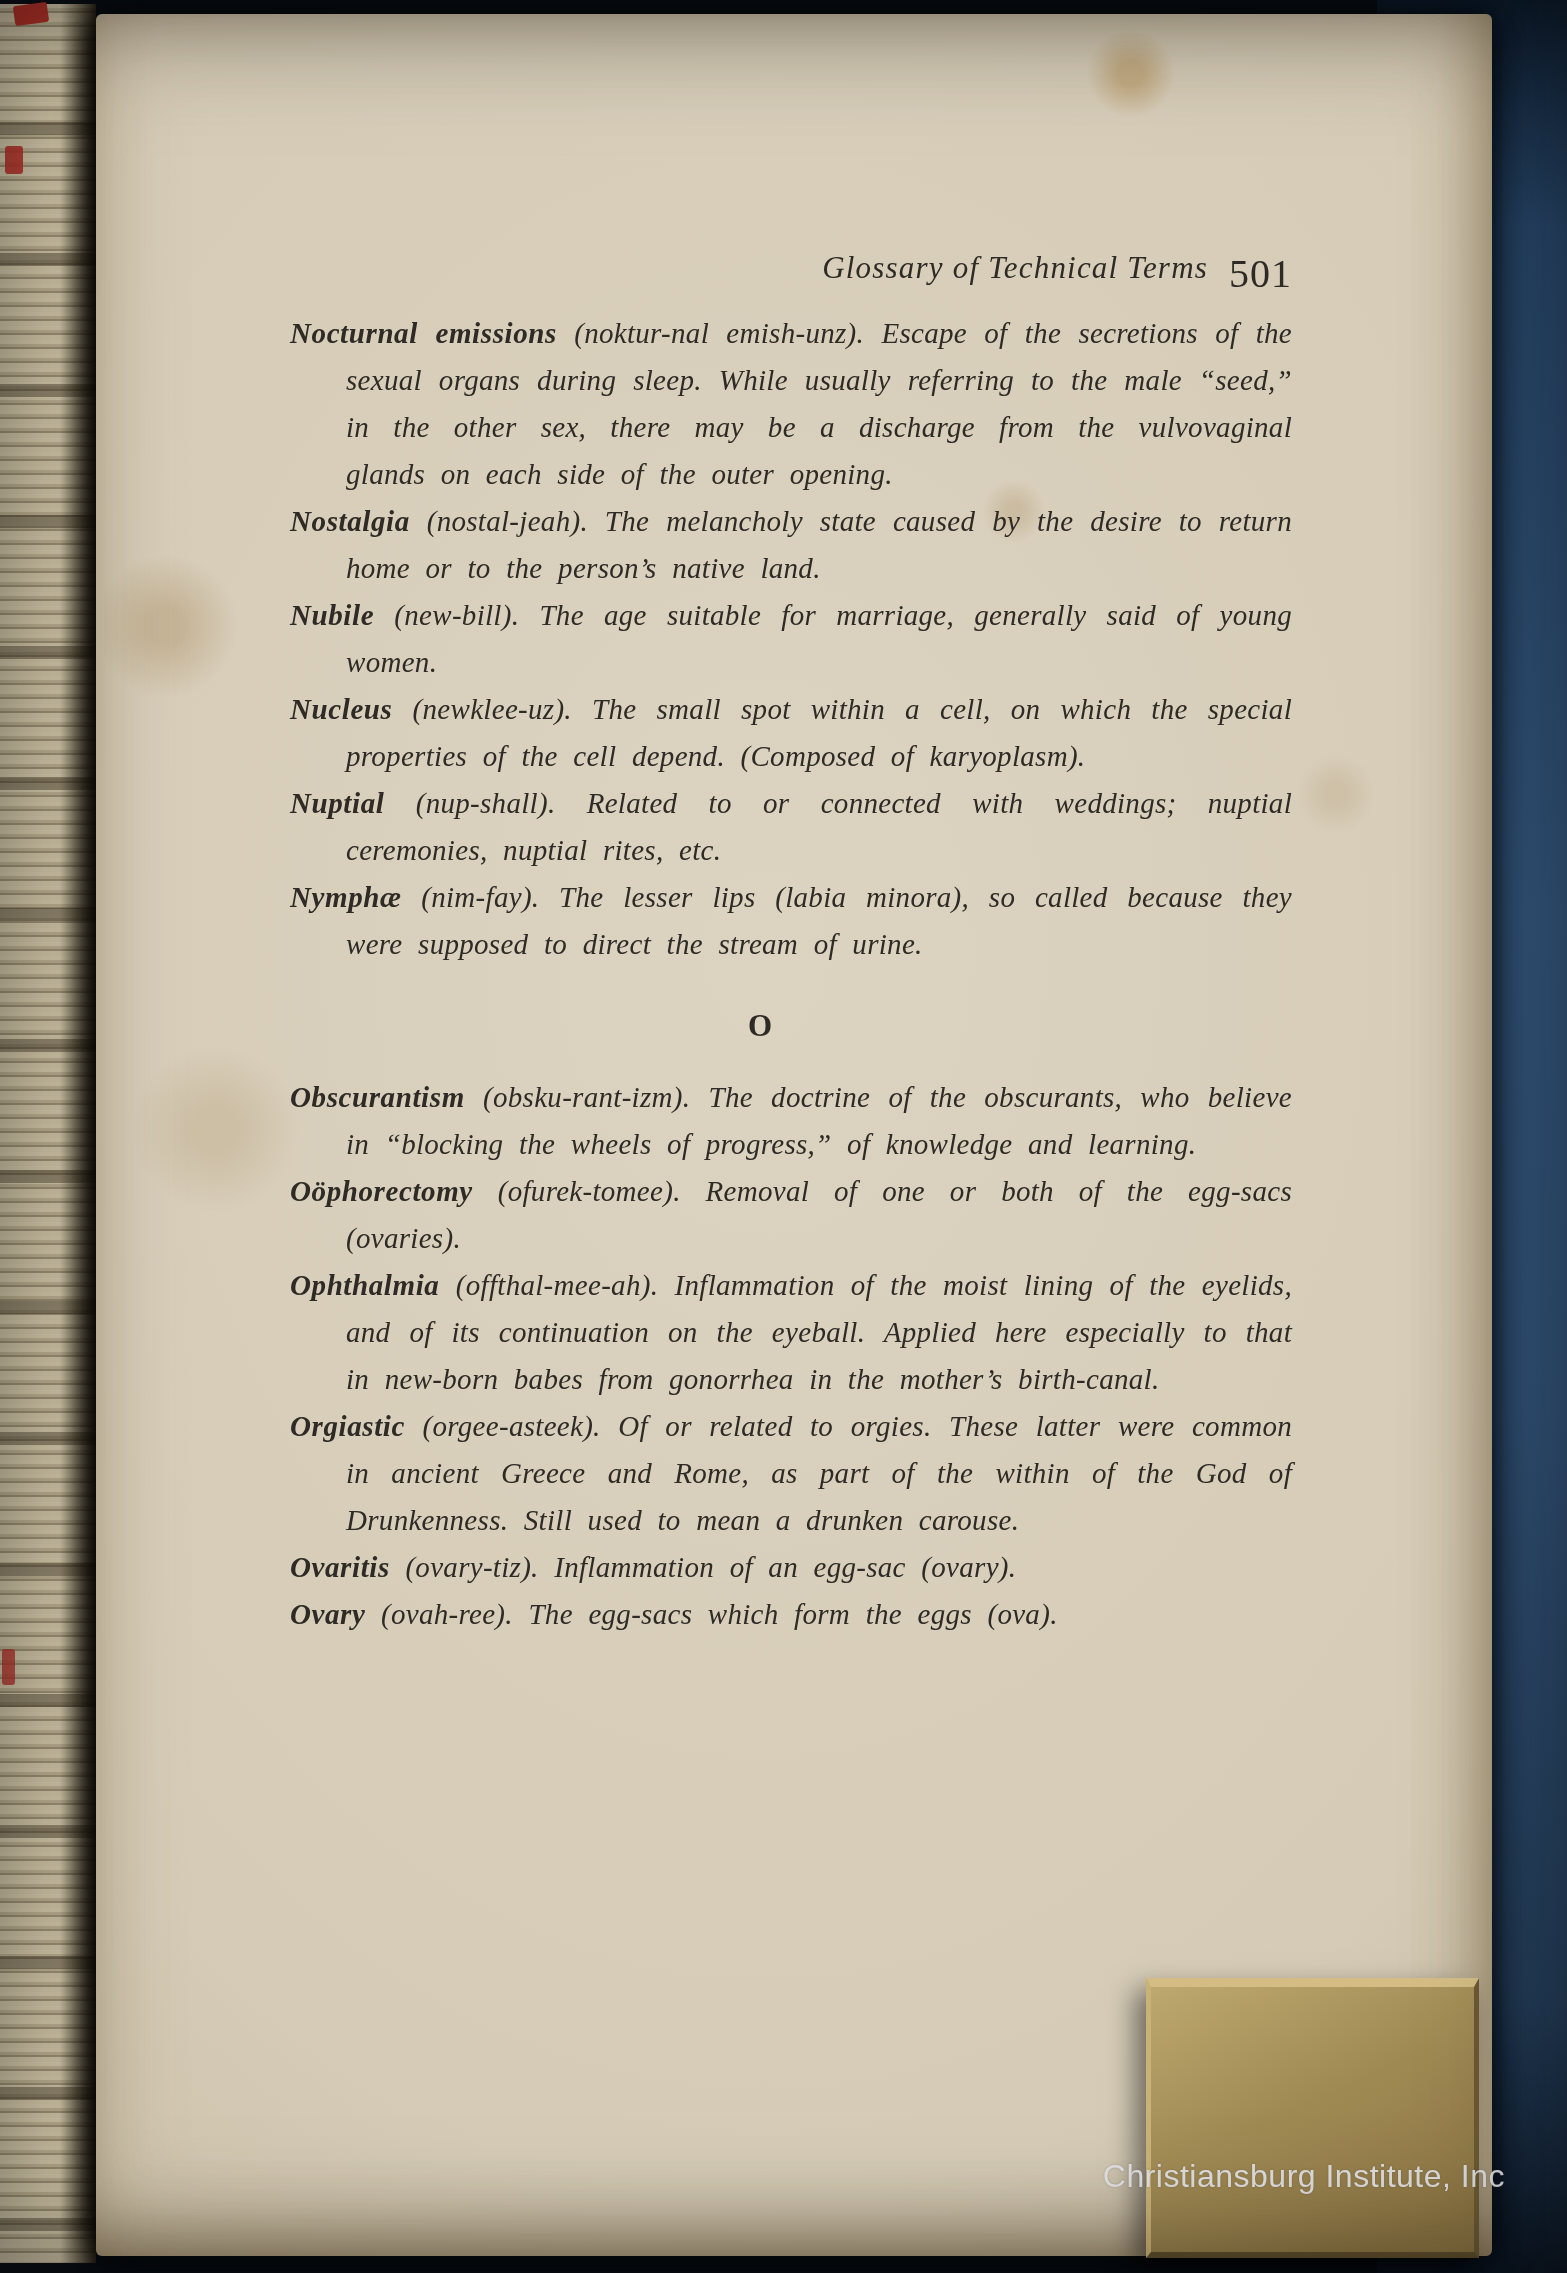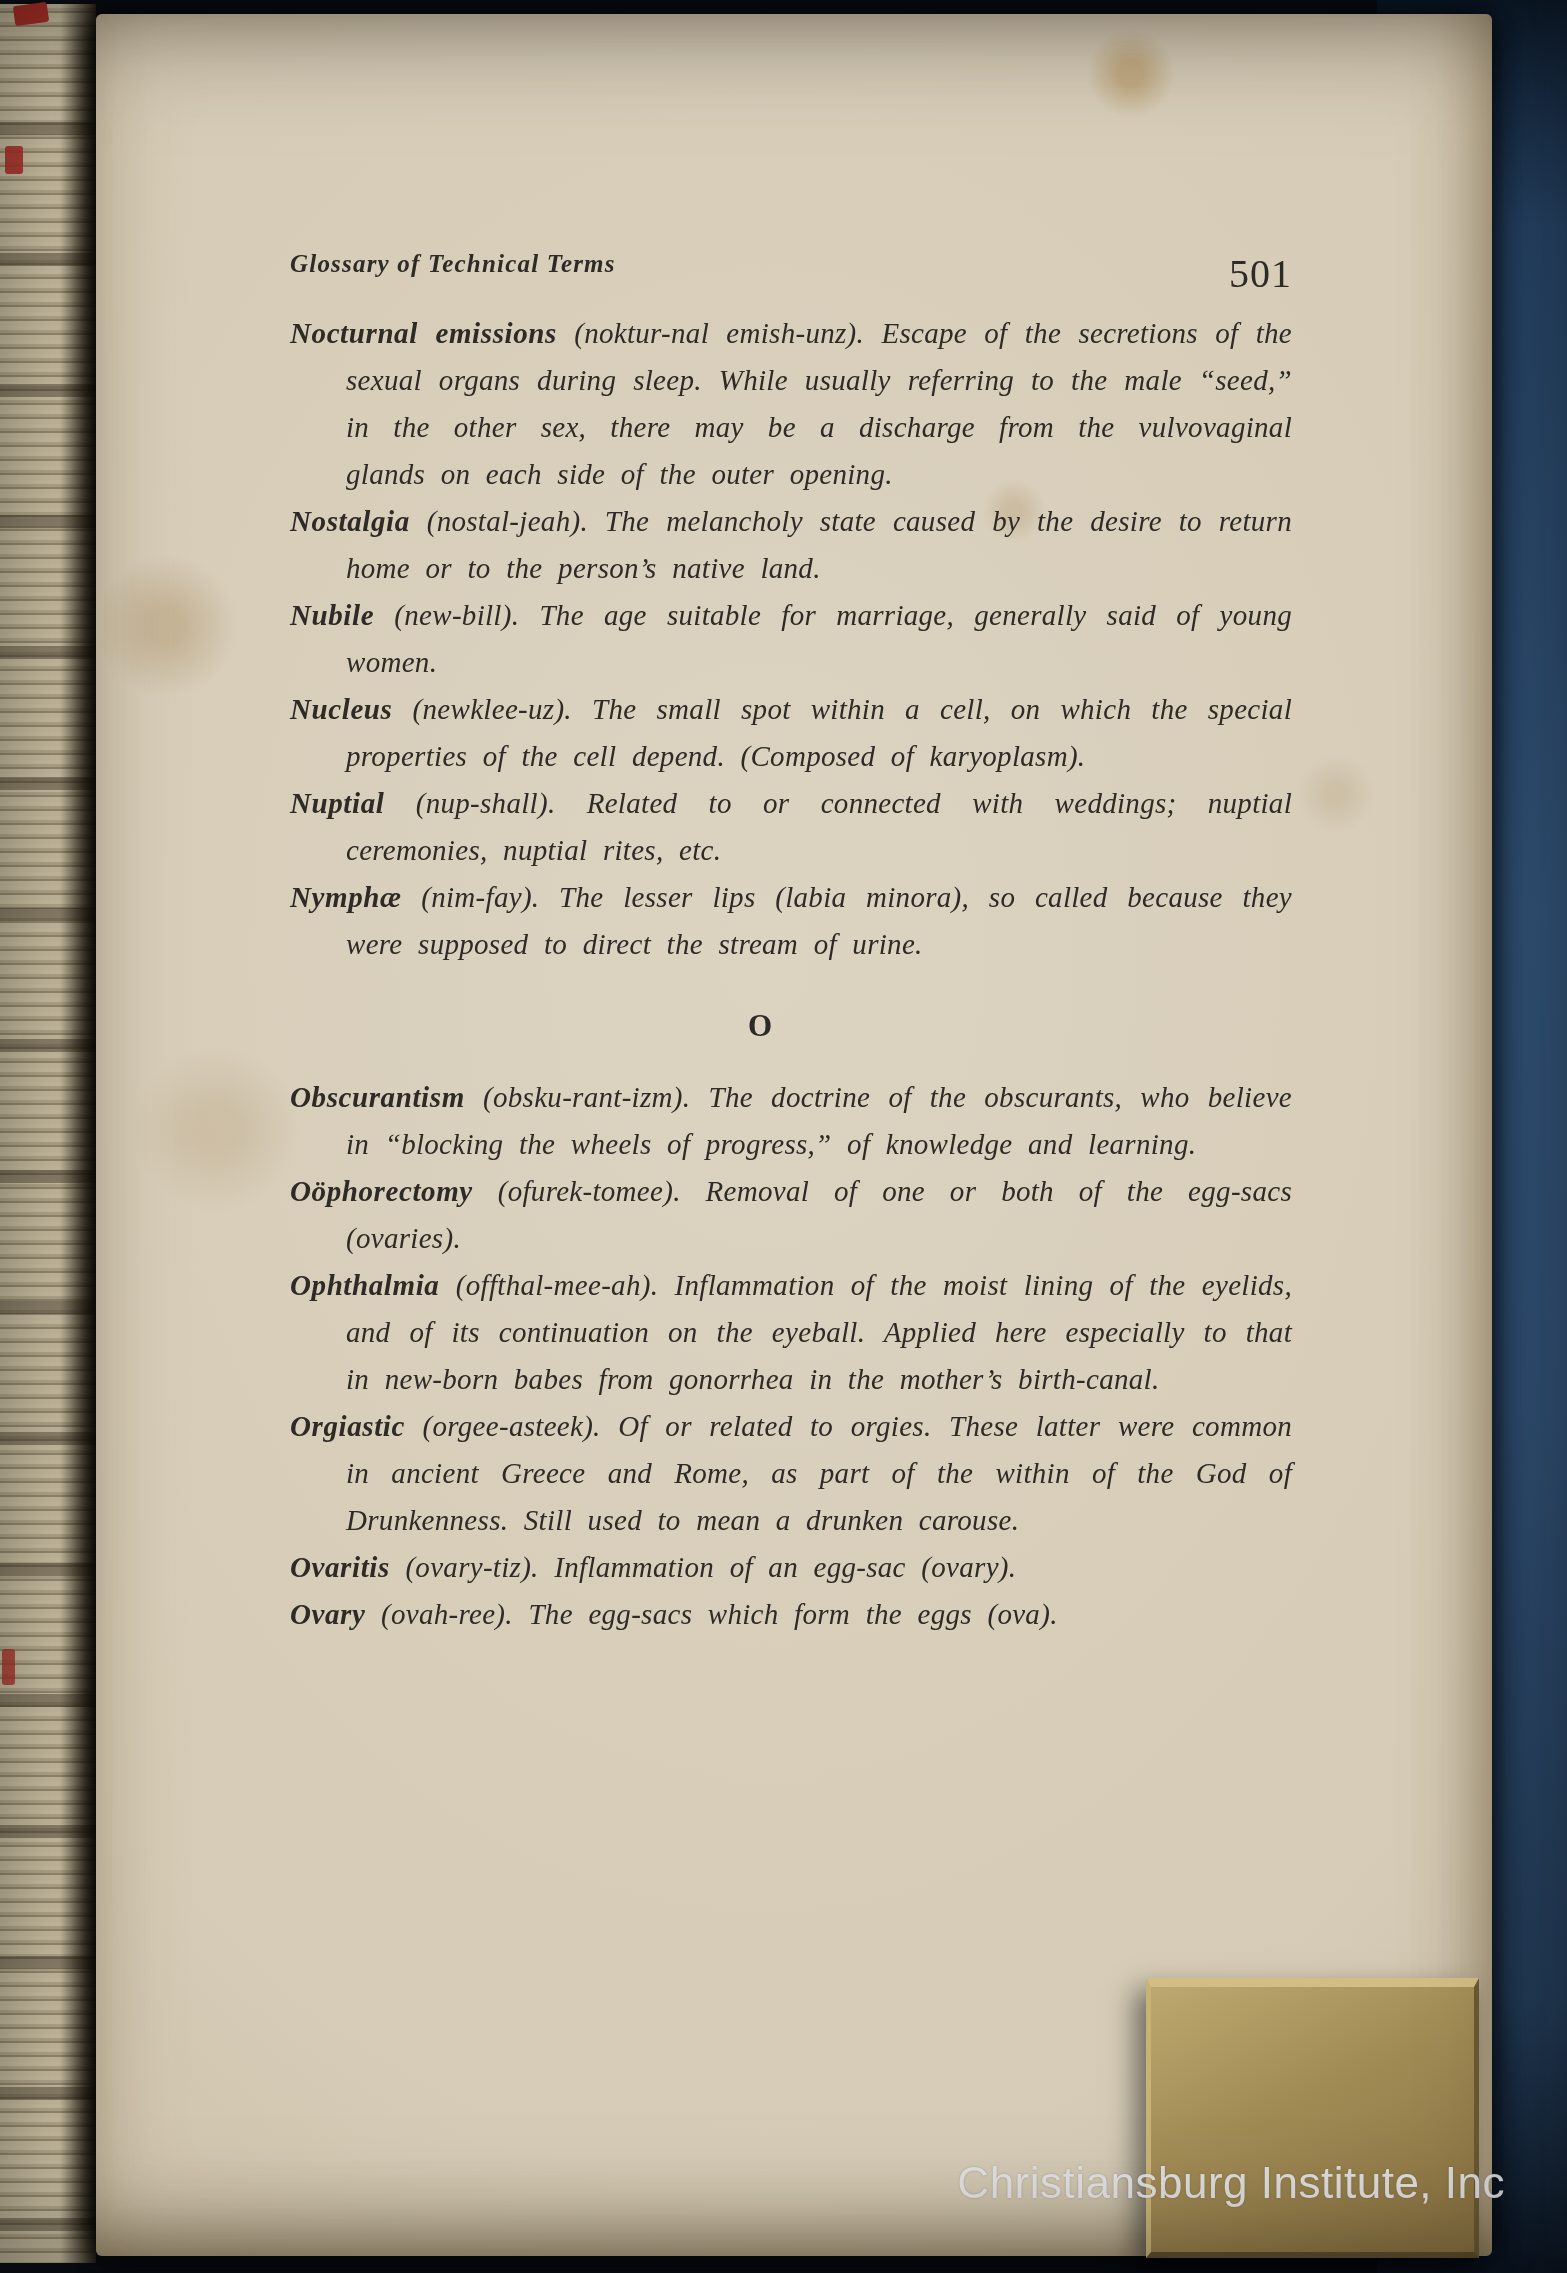--- a/index.html
+++ b/index.html
@@ -56,22 +56,22 @@
       0 10px 24px -6px rgba(5,8,12,.7),
       inset 0 0 95px rgba(120,95,55,.22),
       inset -32px 0 65px -22px rgba(110,85,45,.38),
       inset 0 -46px 75px -32px rgba(110,85,45,.42);
   }
 
   .text-col { position: absolute; left: 194px; top: 236px; width: 1002px; color: var(--ink, #2e2b26); }
 
   .page-header { position: relative; height: 46px; margin-bottom: 14px; }
   .running-title {
-    position: absolute; left: 0; right: 84px; text-align: left;
-    font-style: italic; font-size: 25px; letter-spacing: 1.2px; font-weight: bold;
+    position: absolute; left: 0; right: 84px; text-align: right;
+    font-style: italic; font-size: 31px; letter-spacing: 1.2px;
   }
   .page-number { position: absolute; right: 0; top: 0; font-size: 40px; letter-spacing: 1px; }
 
   .entry {
     font-size: 29px; line-height: 47px; text-align: justify;
     word-spacing: 8px; letter-spacing: .3px;
     padding-left: 56px; text-indent: -56px; font-style: italic;
   }
   .entry b { letter-spacing: .6px; }
 
@@ -88,21 +88,21 @@
     border-left: 5px solid #c9b276;
     border-right: 5px solid #6c5a34;
     border-bottom: 6px solid #5e4e2c;
     box-shadow: -10px 12px 26px rgba(0,0,0,.5);
     z-index: 4;
   }
 
   .watermark {
     position: absolute; right: 62px; top: 2158px;
     font-family: "Liberation Sans", sans-serif;
-    font-size: 44px; letter-spacing: .5px;
+    font-size: 32px; letter-spacing: .5px;
     color: rgba(230,230,232,.92);
     text-shadow: 0 0 2px rgba(60,60,60,.35);
     z-index: 5;
   }
 
   .vignette {
     position: absolute; inset: 0; pointer-events: none; z-index: 6;
     box-shadow: inset 0 0 130px rgba(0,0,0,.5);
   }
 </style>

